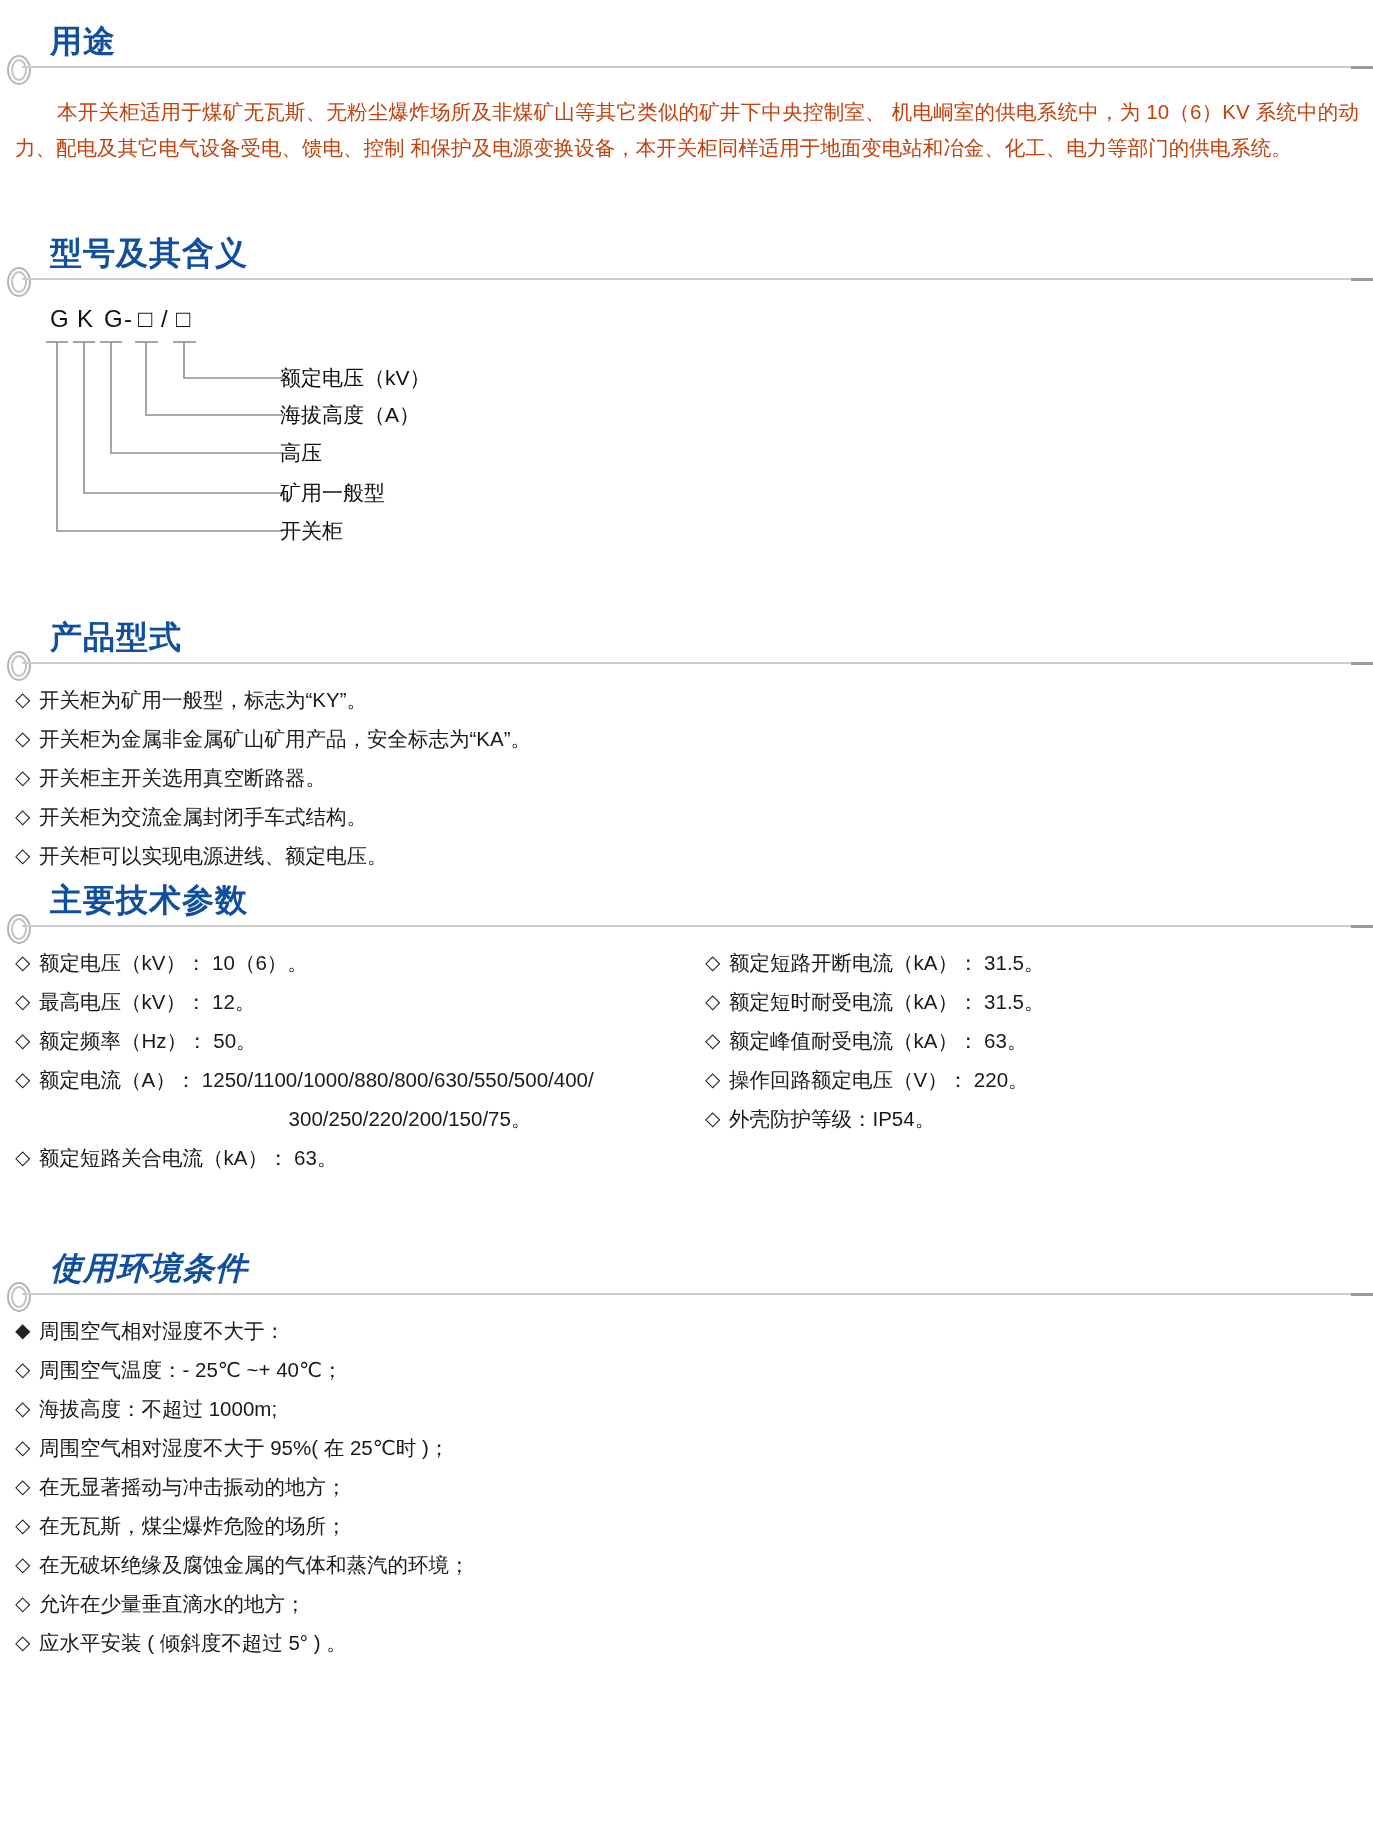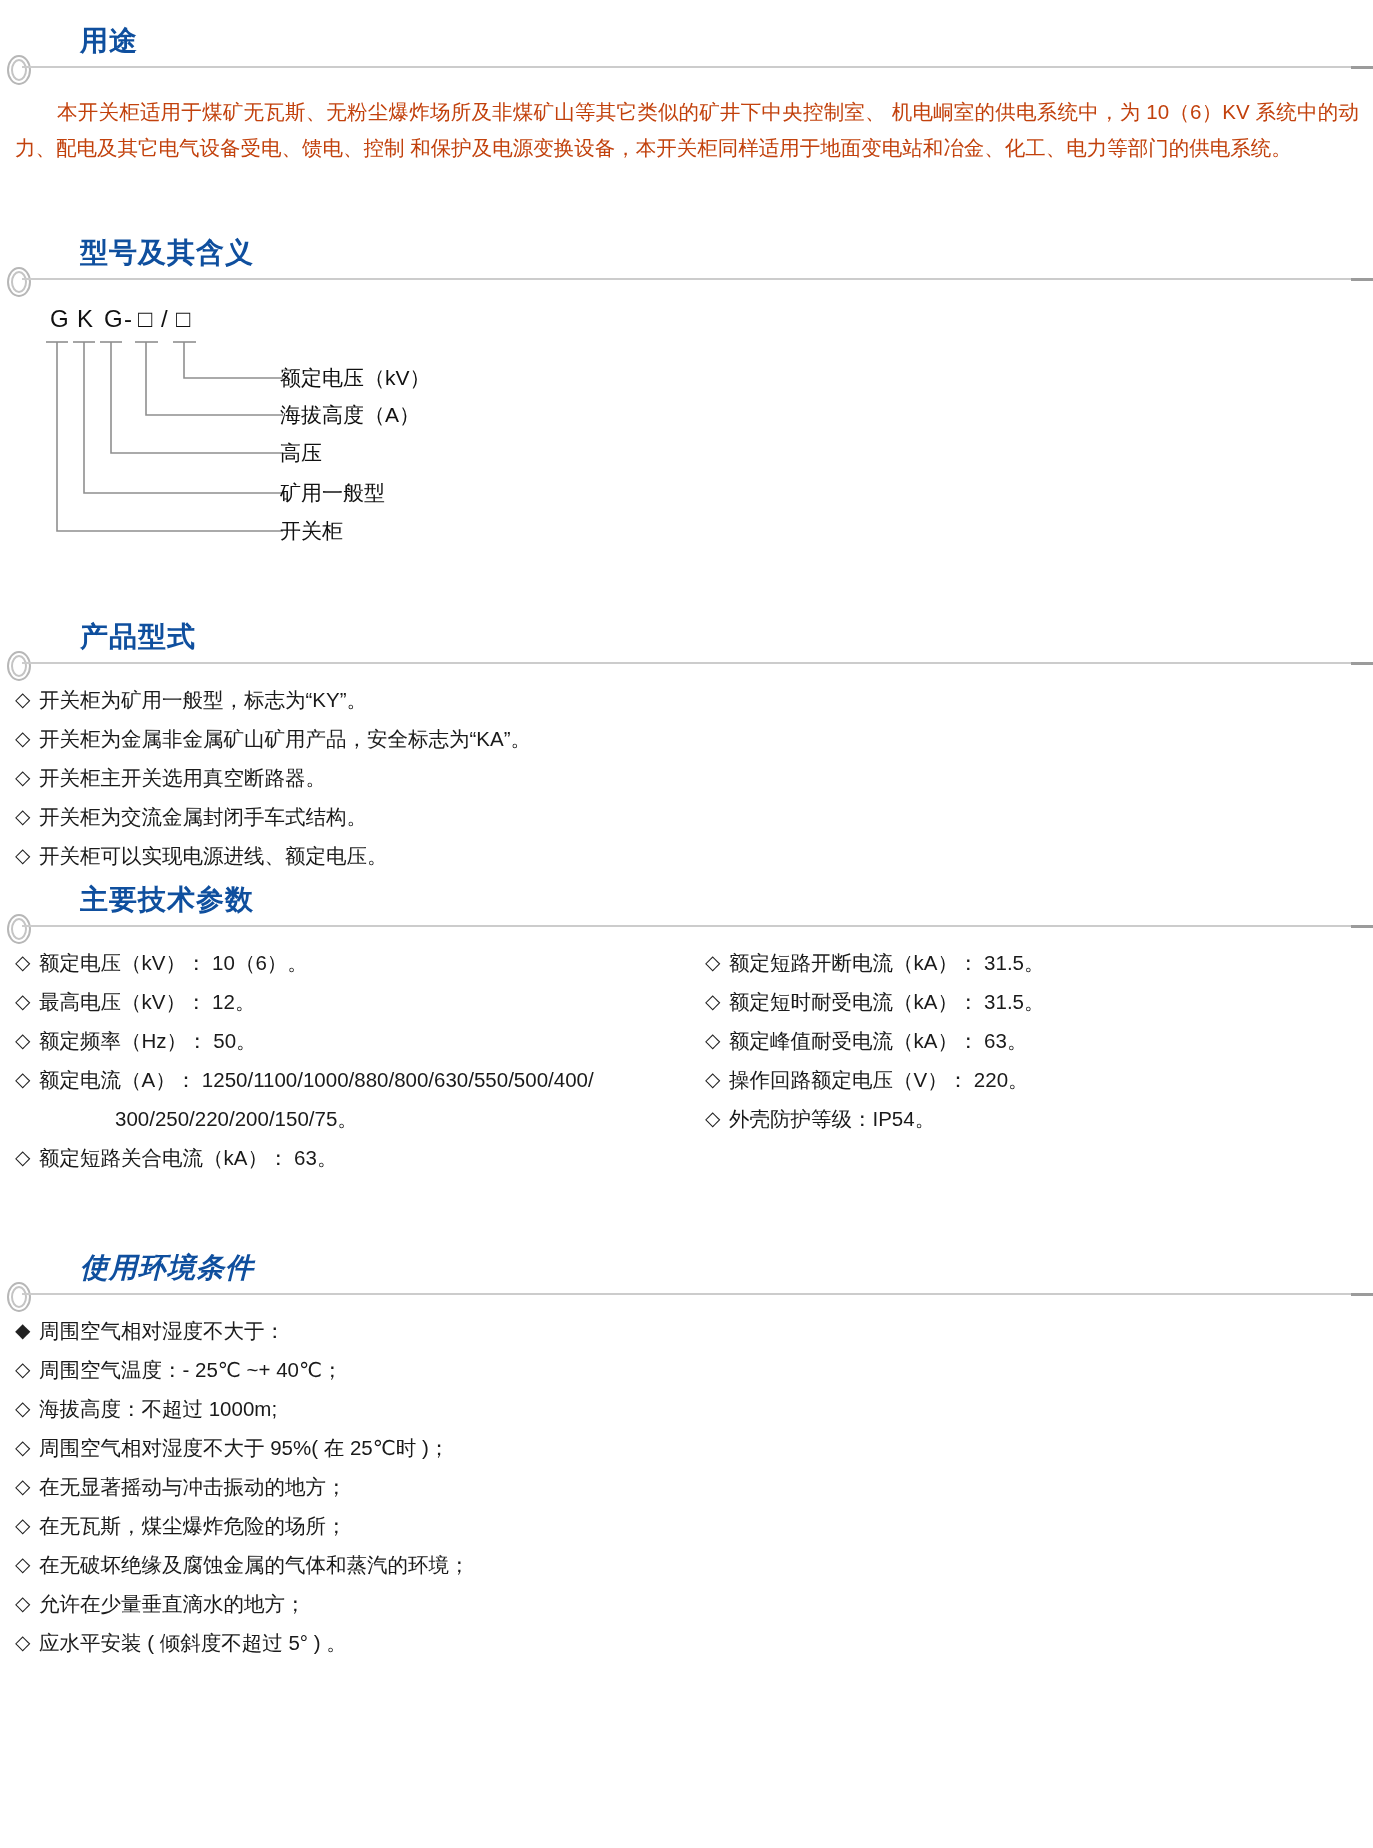--- a/index.html
+++ b/index.html
@@ -4,22 +4,22 @@
 <style>
   html,body{margin:0;padding:0;background:#ffffff;}
   body{
     width:1373px;min-height:1848px;
     font-family:"Liberation Sans","DejaVu Sans",sans-serif;
     color:#1a1a1a;position:relative;overflow:hidden;
   }
   
   .section-head{position:relative;height:44px;}
   .section-head .title{
-    margin:0;padding-left:80px;
-    font-size:28px;font-weight:bold;color:#0f4f9e;
+    margin:0;padding-left:50px;
+    font-size:32px;font-weight:bold;color:#0f4f9e;
     line-height:34px;letter-spacing:1px;
   }
   .section-head .rule{
     position:absolute;left:22px;right:0;bottom:0;height:0;
     border-top:2px solid #cccccc;
   }
   .section-head .rule::after{
     content:"";position:absolute;right:0;top:-2px;height:3px;width:22px;
     background:#9b9b9b;
   }
@@ -43,21 +43,21 @@
   .diagram svg{position:absolute;left:0;top:0;}
   .mlabel{
     position:absolute;left:280px;font-size:21px;color:#111;
     line-height:26px;white-space:nowrap;transform:translateY(-13px);
   }
   
   .blist{margin:24px 0 0 15px;}
   .bitem{display:flex;align-items:flex-start;margin-bottom:16px;font-size:20.5px;line-height:23px;}
   .bitem .marker{width:24px;flex:0 0 24px;color:#222;font-size:20px;}
   .bitem .btext{white-space:nowrap;}
-  .cont-line{margin-left:100px;margin-top:16px;}
+  .cont-line{margin-left:100px;margin-top:16px;justify-content:center;}
   
   .params{display:flex;margin:24px 0 0 15px;}
   .pcol-left{width:690px;flex:0 0 690px;}
   .pcol-right{flex:1;}
 </style>
 </head>
 <body>
 
 <div>
   <div class="section-head" style="margin-top:24px;">

